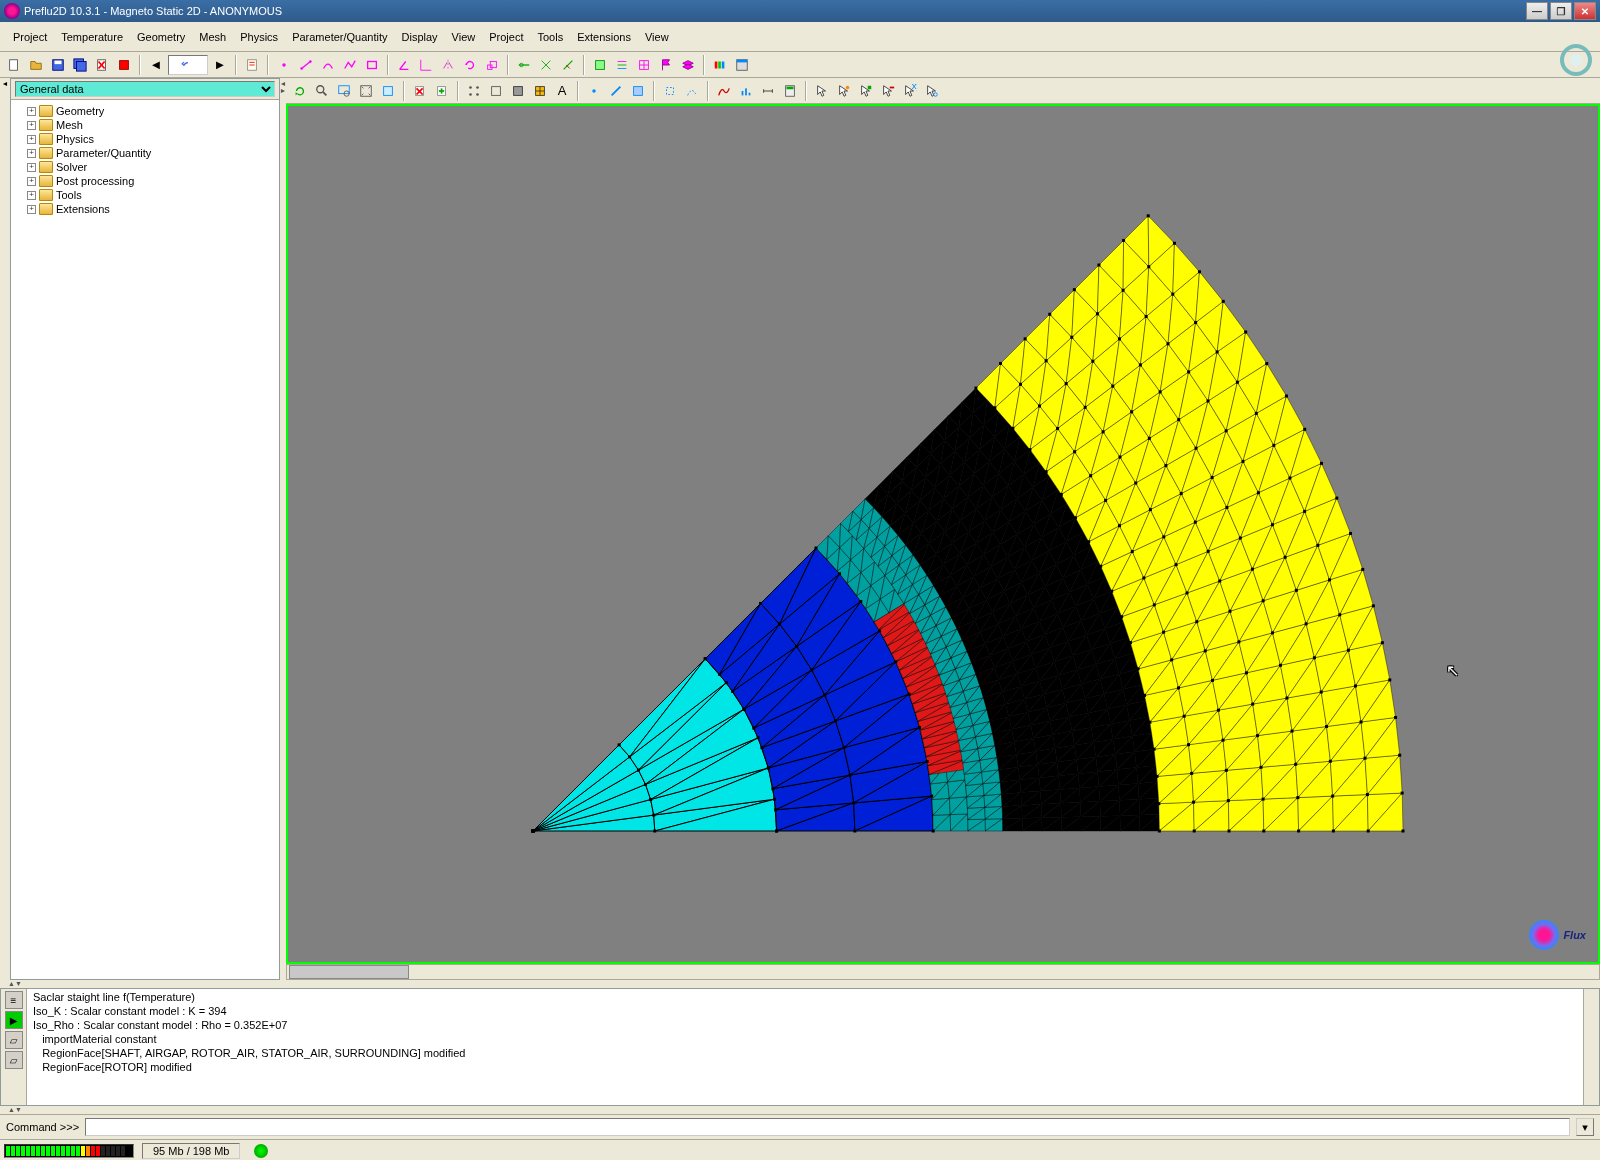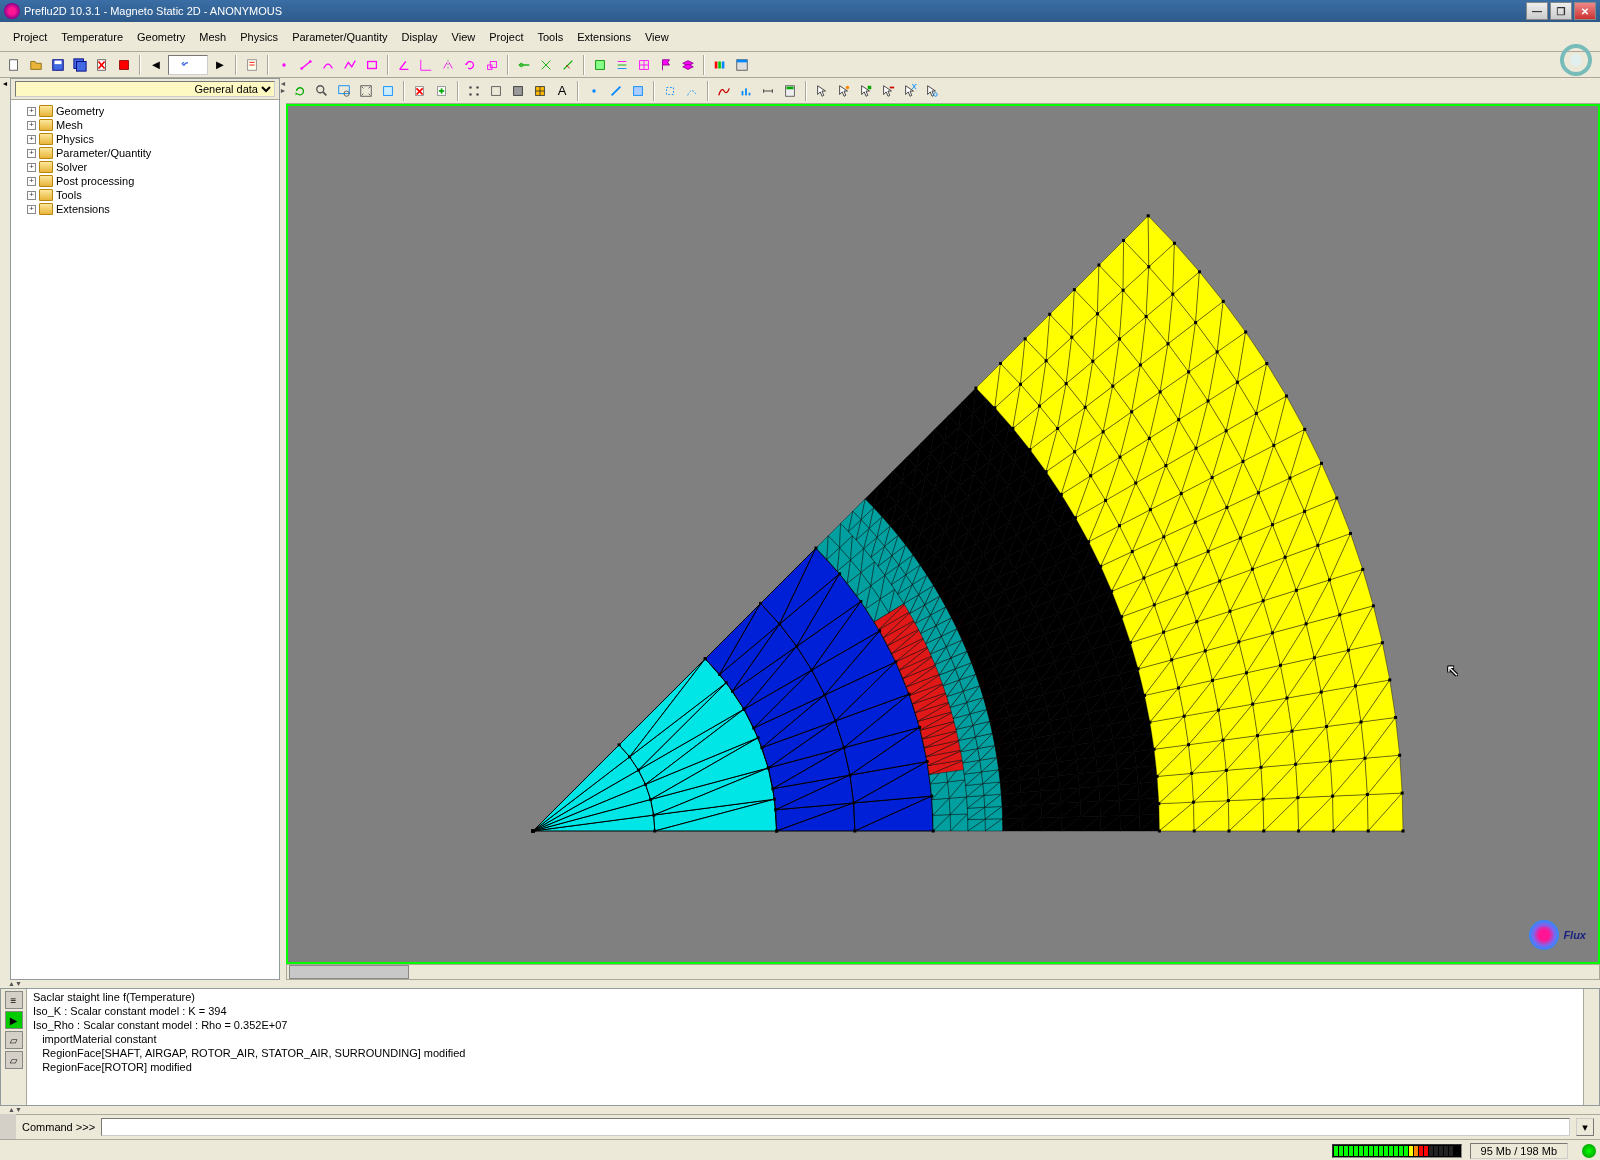--- a/index.html
+++ b/index.html
@@ -22,21 +22,21 @@
 .tb-btn { width: 20px; height: 20px; border: 1px solid transparent; display: flex; align-items: center; justify-content: center; font-size: 13px; cursor: pointer; }
 .tb-sep { width: 2px; height: 20px; border-left: 1px solid #aca899; border-right: 1px solid #fff; margin: 0 3px; }
 .tb-btn svg { width: 14px; height: 14px; }
 
 .top-right-logo { position: absolute; right: 6px; top: 42px; width: 36px; height: 36px; }
 
 
 .main { display: flex; height: calc(100% - 22px - 20px - 26px - 190px); }
 .sidebar { width: 270px; background: white; border: 1px solid #919b9c; display: flex; flex-direction: column; }
 .sidebar-header { background: #ece9d8; border-bottom: 1px solid #aca899; padding: 2px 4px; display: flex; align-items: center; }
-.sidebar-header select { flex: 1; font-size: 11px; background: #fef9c3; border: 1px inset #ccc; text-align: right; }
+.sidebar-header select { flex: 1; font-size: 11px; background: #5eead4; border: 1px inset #ccc; }
 .tree { padding: 4px; }
 .tree-item { display: flex; align-items: center; padding: 1px 0 1px 12px; gap: 3px; }
 .tree-item .exp { width: 9px; height: 9px; border: 1px solid #888; background: white; display: flex; align-items: center; justify-content: center; font-size: 8px; line-height: 1; color: #333; }
 .tree-item .folder { width: 14px; height: 12px; background: linear-gradient(to bottom, #fce79a, #e8b53a); border: 1px solid #b8860b; border-radius: 1px 1px 0 0; }
 
 .splitter-v { width: 6px; background: #ece9d8; cursor: ew-resize; display: flex; flex-direction: column; align-items: center; padding-top: 2px; }
 .splitter-v .arr { font-size: 7px; color: #555; }
 
 
 .viewport-wrap { flex: 1; display: flex; flex-direction: column; }
@@ -50,26 +50,26 @@
 
 
 .splitter-h { height: 8px; background: #ece9d8; display:flex; justify-content:flex-start; padding-left:8px;}
 .splitter-h .arr{font-size:7px; color:#555;}
 .console-area { height: 118px; display: flex; background: white; border: 1px solid #919b9c; }
 .console-icons { width: 26px; background: #ece9d8; border-right: 1px solid #aca899; display: flex; flex-direction: column; align-items: center; padding-top: 2px; gap: 2px; }
 .console-icons .ci { width: 18px; height: 18px; border: 1px solid #888; background: #d4d0c8; font-size:10px; display:flex; align-items:center; justify-content:center;}
 .console-text { flex: 1; font-family: "Courier New", monospace; font-size: 12px; padding: 2px 6px; overflow: auto; white-space: pre; }
 .console-scroll { width: 16px; background: #ece9d8; border-left: 1px solid #aca899; }
 
-.command-row { height: 24px; background: #ece9d8; display: flex; align-items: center; padding: 12px 6px; gap: 6px; border-top: 1px solid #aca899; margin-left: 16px; }
+.command-row { height: 24px; background: #ece9d8; display: flex; align-items: center; padding: 12px 6px; gap: 6px; border-top: 1px solid #aca899; }
 .command-row input { flex: 1; border: 1px inset #ccc; height: 18px; padding: 0 4px; background: white; }
 .command-row .dd { width: 18px; height: 18px; border: 1px outset #ccc; background: #ece9d8; display:flex; align-items:center; justify-content:center;}
 
 
-.statusbar { height: 22px; background: #ece9d8; display: flex; align-items: center; border-top: 1px solid #aca899; padding: 0 4px; gap: 8px; justify-content: flex-end; }
+.statusbar { height: 22px; background: #ece9d8; display: flex; align-items: center; border-top: 1px solid #aca899; padding: 0 4px; gap: 8px; }
 .mem-bar { width: 130px; height: 14px; border: 1px inset #888; background: black; display: flex; align-items:center; padding:1px;}
 .mem-seg { width: 4px; height: 10px; margin-right: 1px; }
 .mem-seg.g { background: #0f0; } .mem-seg.y { background: #ff0; } .mem-seg.o{ background:#f80;} .mem-seg.r { background: #f00; } .mem-seg.e { background: #222; }
 .status-cell { border: 1px inset #ccc; padding: 1px 10px; height: 16px; display:flex; align-items:center; }
 .status-icon { width: 14px; height: 14px; border-radius: 50%; background: radial-gradient(circle, #0f0, #080); margin-left: 6px; }
 </style>
 </head>
 <body>
 
 <div class="titlebar">

